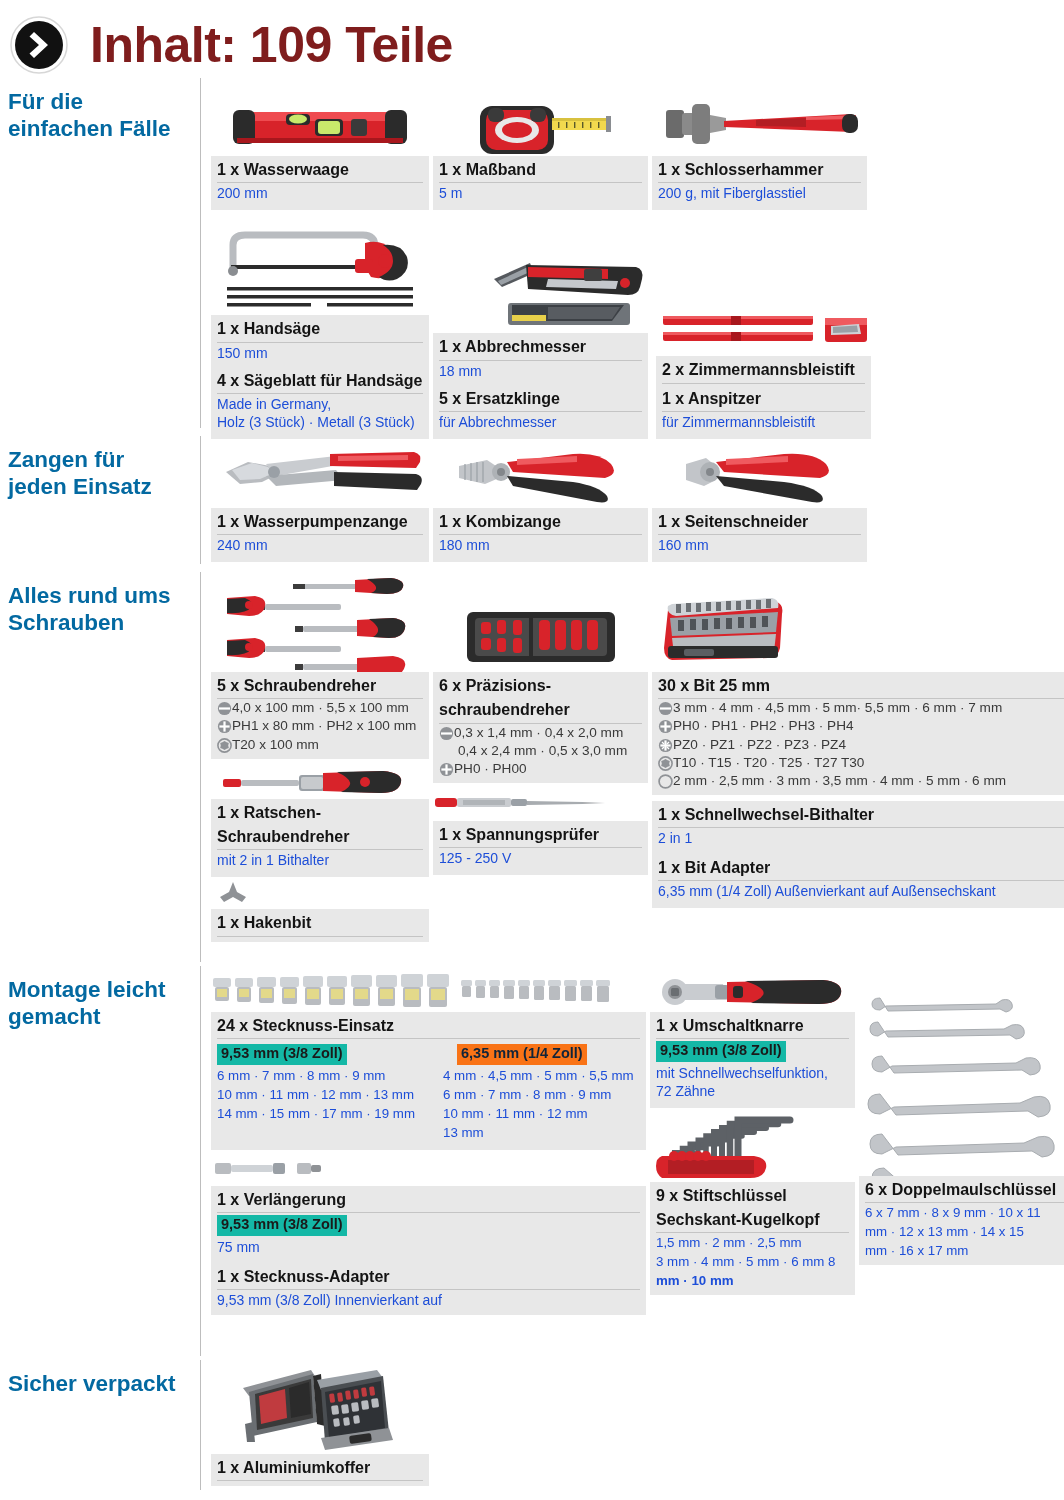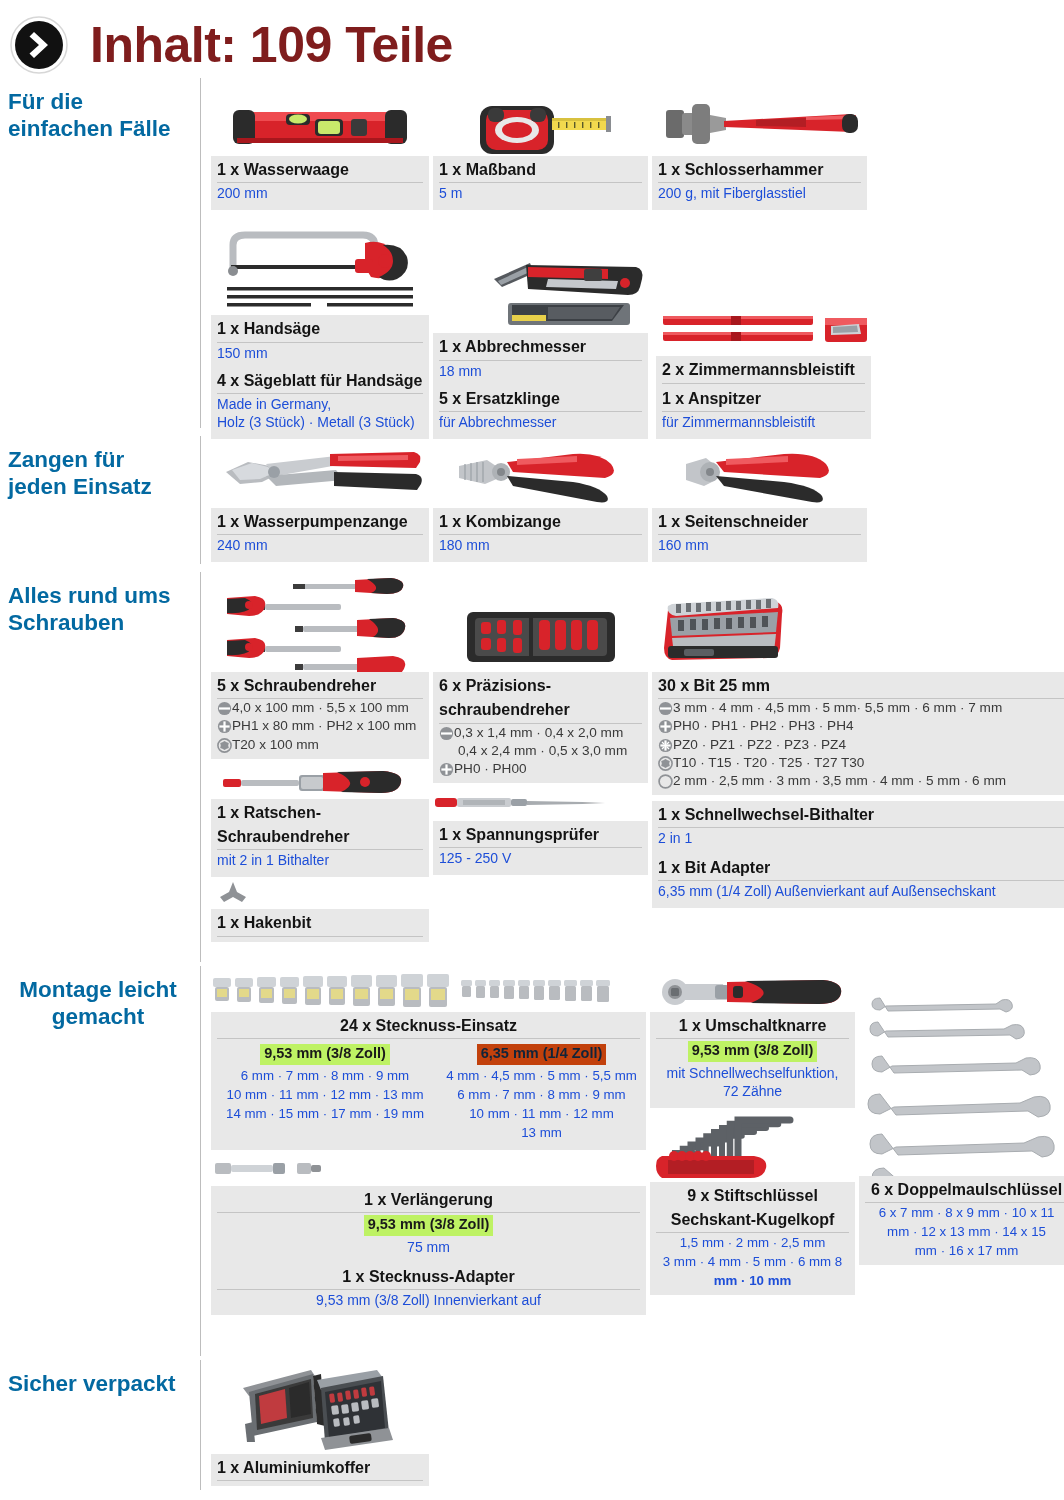--- a/index.html
+++ b/index.html
@@ -55,22 +55,22 @@
   .sub {
     font-size: 14px; color: #1d4ed8; line-height: 1.28;
     padding: 2px 0 2px 0;
   }
   .sub.small { font-size: 13.3px; }
 
   .badge {
     display: inline-block; font-size: 14.5px; font-weight: bold;
     padding: 1px 4px 2px 4px; line-height: 1.2; margin: 2px 0 1px 0;
   }
-  .badge.gold { background: #bef264; color: #1a1a1a; }
-  .badge.blue { background: #c2410c; color: #10243a; }
+  .badge.gold { background: #14b8a6; color: #1a1a1a; }
+  .badge.blue { background: #f97316; color: #10243a; margin-left: 14px; }
 
   
   .spec { display: flex; align-items: flex-start; font-size: 13.6px; color: #3a3a3a; line-height: 1.33; }
   .spec .gl { flex: 0 0 15px; width: 15px; height: 15px; margin-top: 2px; }
   .spec .tx { flex: 1 1 auto; }
   .spec.indent { padding-left: 19px; }
 
   
   .twocol { display: flex; gap: 10px; }
   .twocol > div { flex: 1 1 50%; }
@@ -583,21 +583,21 @@
             <div class="sub">2 in 1</div>
             <div class="ttl" style="margin-top:6px;">1 x Bit Adapter</div>
             <div class="sub">6,35 mm (1/4 Zoll) Außenvierkant auf Außensechskant</div>
           </div>
         </div>
 
       </div>
     </div>
   </div>
 
-  <div class="section" style="height:390px;margin-top:4px;text-align:center;">
+  <div class="section" style="height:390px;margin-top:4px;">
     <div class="sec-head">
       <div>Montage leicht</div>
       <div>gemacht</div>
     </div>
     <div class="sec-body">
       <div class="row" style="align-items:flex-start;">
 
         <div class="col" style="width:435px;">
           <div class="imgbox" style="height:46px;justify-content:flex-start;">
             <svg class="art" width="420" height="40" viewBox="0 0 420 40">

